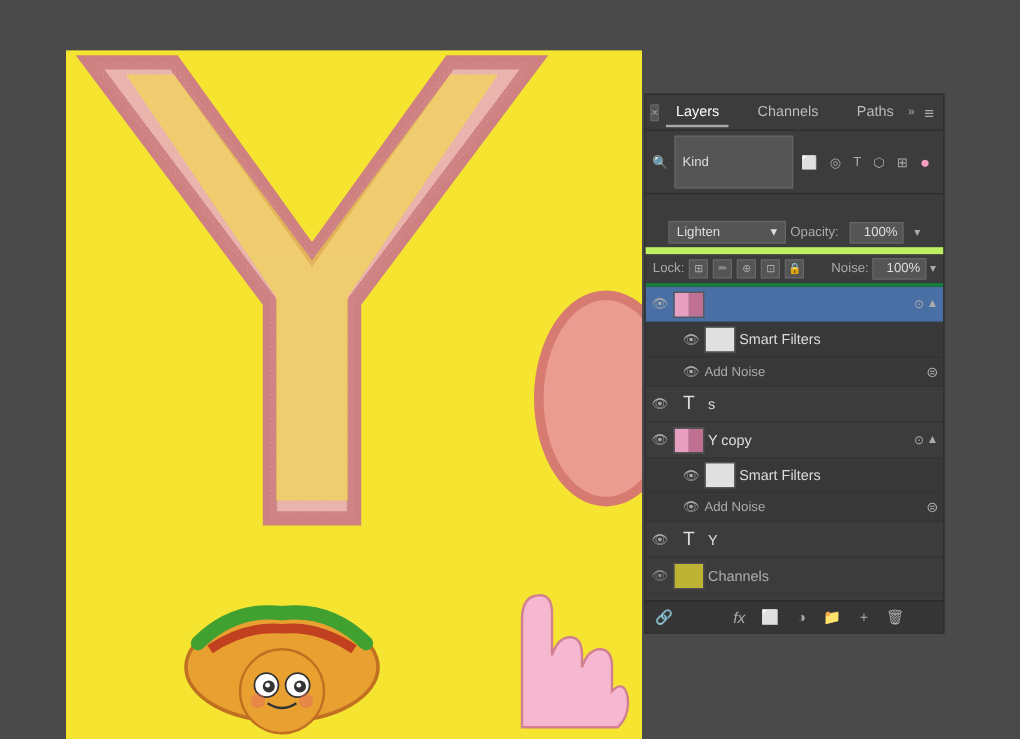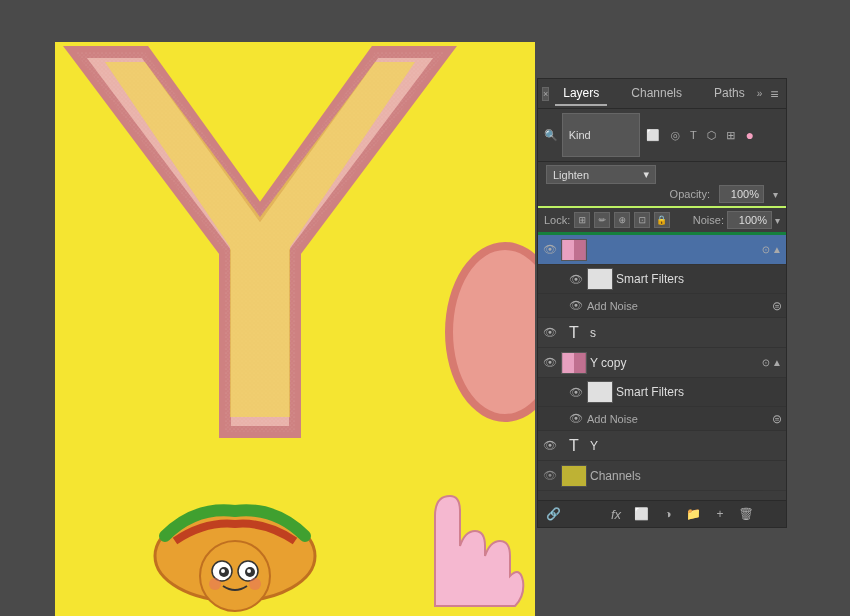--- a/index.html
+++ b/index.html
@@ -96,39 +96,39 @@
     }
 
     .filter-dropdown {
       display: flex;
       align-items: center;
       background: #555;
       border: 1px solid #666;
       padding: 15px 6px;
       font-size: 11px;
       color: #ddd;
-      width: 78px;
+      width: 99px;
       cursor: pointer;
     }
 
     .filter-icon {
       color: #aaa;
       font-size: 11px;
       cursor: pointer;
       padding: 2px 3px;
     }
 
     
     .blend-row {
       display: flex;
-      align-items: flex-start;
-      padding: 3px 8px;
+      align-items: flex-end;
+      padding: 3px 19px;
       gap: 4px;
       background: #3c3c3c;
-      border-bottom: 2px solid #bef264;
+      border-bottom: 6px solid #bef264;
     }
 
     .blend-dropdown {
       display: flex;
       align-items: center;
       background: #555;
       border: 1px solid #666;
       padding: 2px 6px;
       font-size: 11px;
       color: #ddd;

